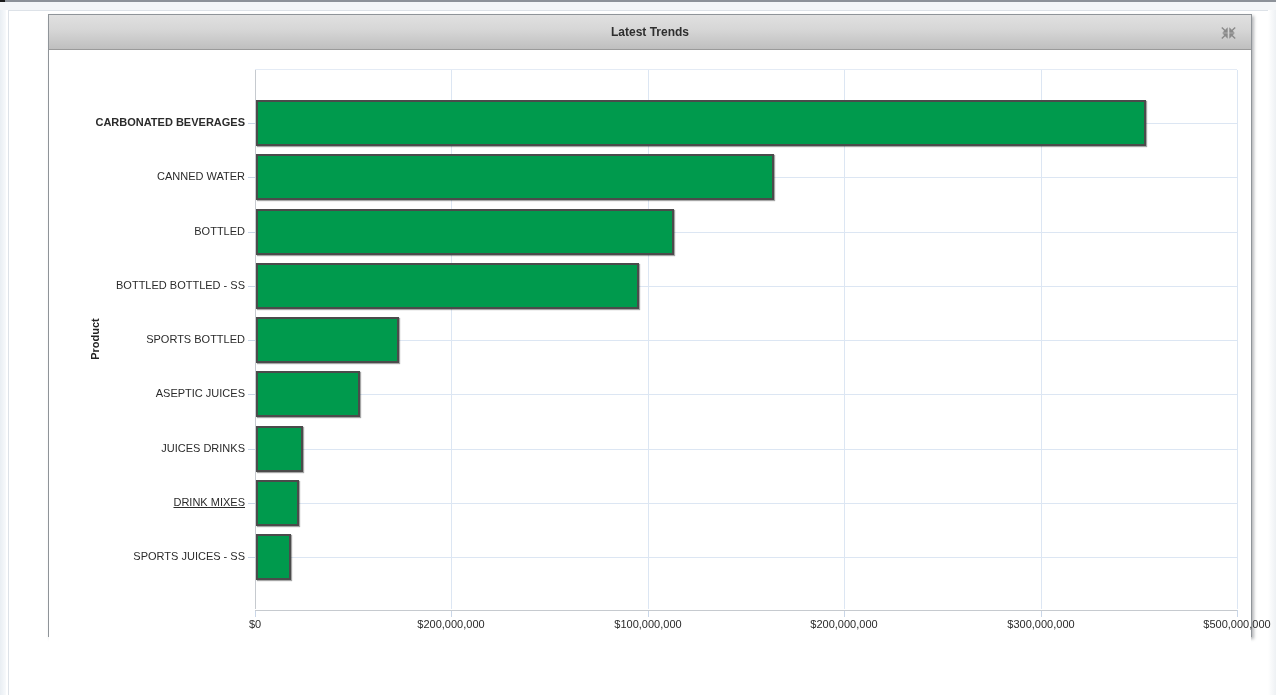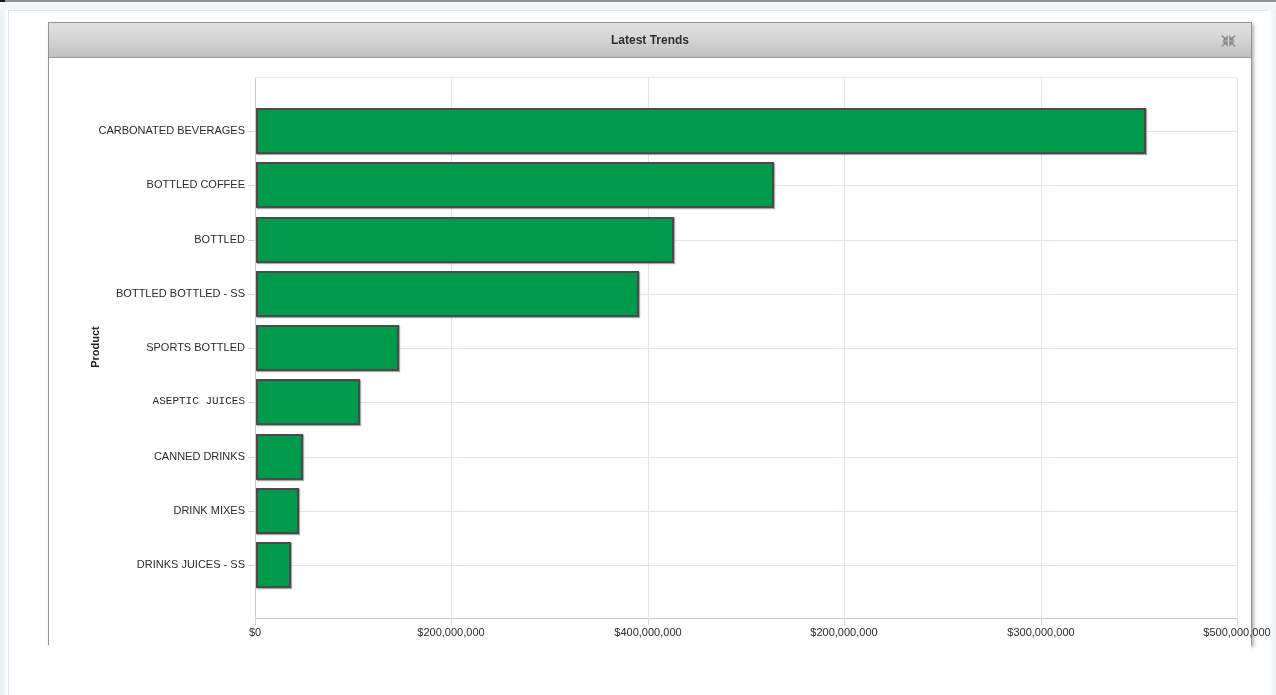--- a/index.html
+++ b/index.html
@@ -11,21 +11,21 @@
   .page-top-corner { position:absolute; left:0; top:0; width:5px; height:3px; background:#1a1a1a; }
   .page-strip      { position:absolute; left:0; top:2px; width:1276px; height:8px; background:#f4f6f8; }
   .page-left-edge  { position:absolute; left:0; top:10px; width:6px; height:685px;
                      background:linear-gradient(90deg,#e9eef3,#f8fafc); }
   .page-right-edge { position:absolute; right:0; top:10px; width:8px; height:685px;
                      background:linear-gradient(270deg,#eef1f4,#ffffff); }
   .content-area    { position:absolute; left:8px; top:10px; width:1262px; height:700px;
                      background:#ffffff; border:1px solid #dde2e8; }
 
   
-  .widget { position:absolute; left:48px; top:22px; width:1204px; height:623px;
+  .widget { position:absolute; left:48px; top:14px; width:1204px; height:623px;
             background:#ffffff; border:1px solid #8f9499;
             box-shadow:2px 2px 3px rgba(90,95,100,0.45); }
   .widget-header { position:relative; height:35px;
             background:linear-gradient(#e0e0e0,#d6d6d6 45%,#bfbfbf);
             border-bottom:1px solid #9a9a9a; }
   .widget-title { text-align:center; line-height:35px; font-size:12px; font-weight:bold;
             color:#2e2e2e; }
   .widget-icon { position:absolute; right:13px; top:10px; width:19px; height:16px; cursor:pointer; }
 
   
@@ -113,27 +113,27 @@
         <div class="y-tick" style="top: 433px;"></div>
         <div class="bar" style="top: 410px; width: 43px; background: rgb(0, 154, 77); border-color: rgb(75, 75, 75);"></div>
         <div class="h-grid" style="top: 487px;"></div>
         <div class="y-tick" style="top: 487px;"></div>
         <div class="bar" style="top: 464px; width: 35px; background: rgb(0, 154, 77); border-color: rgb(75, 75, 75);"></div>
         <div class="axis-y"></div>
         <div class="axis-x"></div>
       </div>
   <div class="x-label" style="left: 136px; top: 568px;">$0</div>
       <div class="x-label" style="left: 332px; top: 568px;">$200,000,000</div>
-      <div class="x-label" style="left: 529px; top: 568px;">$400,000,000</div>
+      <div class="x-label" style="left: 529px; top: 568px;">$100,000,000</div>
       <div class="x-label" style="left: 725px; top: 568px;">$200,000,000</div>
       <div class="x-label" style="left: 922px; top: 568px;">$300,000,000</div>
       <div class="x-label" style="left: 1118px; top: 568px;">$500,000,000</div>
-      <div class="cat-label" style="top: 65px;">CARBONATED BEVERAGES</div>
-      <div class="cat-label" style="top: 119px;">BOTTLED COFFEE</div>
+      <div class="cat-label" style="top: 65px; font-weight: bold;">CARBONATED BEVERAGES</div>
+      <div class="cat-label" style="top: 119px;">CANNED WATER</div>
       <div class="cat-label" style="top: 174px;">BOTTLED</div>
       <div class="cat-label" style="top: 228px;">BOTTLED BOTTLED - SS</div>
       <div class="cat-label" style="top: 282px;">SPORTS BOTTLED</div>
-      <div class="cat-label" style="top: 336px; font-family: Liberation Mono, monospace;">ASEPTIC JUICES</div>
-      <div class="cat-label" style="top: 391px;">CANNED DRINKS</div>
-      <div class="cat-label" style="top: 445px;">DRINK MIXES</div>
-      <div class="cat-label" style="top: 499px;">DRINKS JUICES - SS</div>
+      <div class="cat-label" style="top: 336px;">ASEPTIC JUICES</div>
+      <div class="cat-label" style="top: 391px;">JUICES DRINKS</div>
+      <div class="cat-label" style="top: 445px; text-decoration: underline;">DRINK MIXES</div>
+      <div class="cat-label" style="top: 499px;">SPORTS JUICES - SS</div>
     </div>
 </div>
 
 </body></html>

